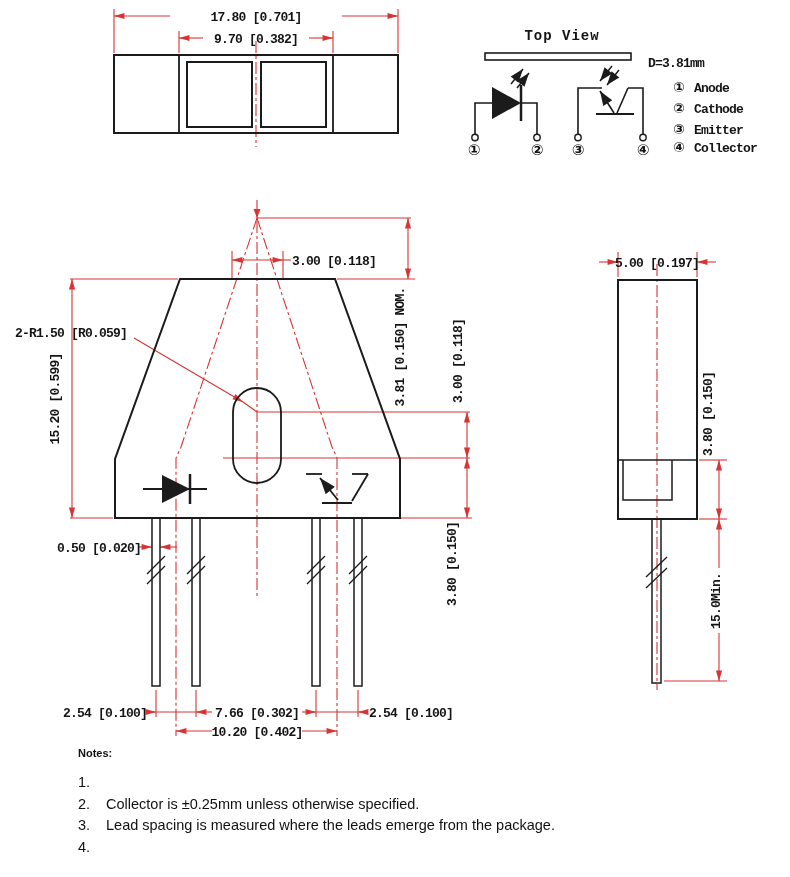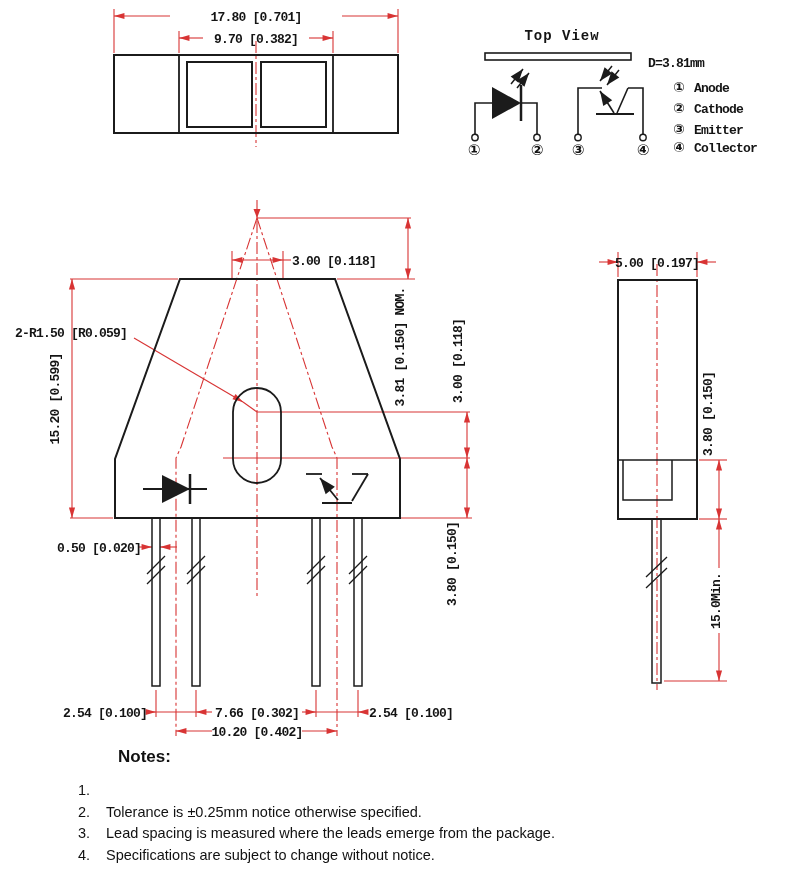--- a/index.html
+++ b/index.html
@@ -9,21 +9,21 @@
   .dim{font-family:"Liberation Mono","DejaVu Sans Mono",monospace;font-weight:bold;
        font-size:13px;letter-spacing:-0.8px;}
   .ttl{font-family:"Liberation Mono","DejaVu Sans Mono",monospace;font-weight:bold;
        font-size:14px;letter-spacing:1px;}
   .legend-num{font-family:"DejaVu Sans","DejaVu Sans Mono",sans-serif;font-weight:bold;font-size:14px;}
   .pin-num{font-family:"DejaVu Sans","DejaVu Sans Mono",sans-serif;font-weight:bold;font-size:15px;}
   .blk{stroke:#1b1b1b;fill:none;}
   .red{stroke:#d83434;fill:none;stroke-width:1.1;}
   .cl{stroke:#d83434;fill:none;stroke-width:1.1;stroke-dasharray:12 3 3 3;}
   #notes{position:absolute;left:78px;top:747px;width:640px;color:#111;}
-  #notes .nh{font-weight:bold;font-size:17px;margin-bottom:13px;margin-left:40px;}
+  #notes .nh{font-weight:bold;font-size:11px;margin-bottom:13px;}
   .note-row{display:flex;font-size:14.5px;line-height:21.5px;}
   .note-num{width:28px;flex:0 0 28px;}
 </style>
 </head>
 <body>
 
 <div id="canvas">
 
 <svg width="790" height="877" viewBox="0 0 790 877">
   <defs>
@@ -238,25 +238,24 @@
 </svg>
 
 
 <div id="notes">
   <div class="nh">Notes:</div>
   <div class="note-row">
     <span class="note-num">1.</span>
   </div>
   <div class="note-row">
     <span class="note-num">2.</span>
-    <span class="note-text">Tolerance is ±0.25mm notice otherwise specified.</span>
+    <span class="note-text">Collector is ±0.25mm unless otherwise specified.</span>
   </div>
   <div class="note-row">
     <span class="note-num">3.</span>
     <span class="note-text">Lead spacing is measured where the leads emerge from the package.</span>
   </div>
   <div class="note-row">
     <span class="note-num">4.</span>
-    <span class="note-text">Specifications are subject to change without notice.</span>
   </div>
 </div>
 
 </div>
 
 </body></html>

